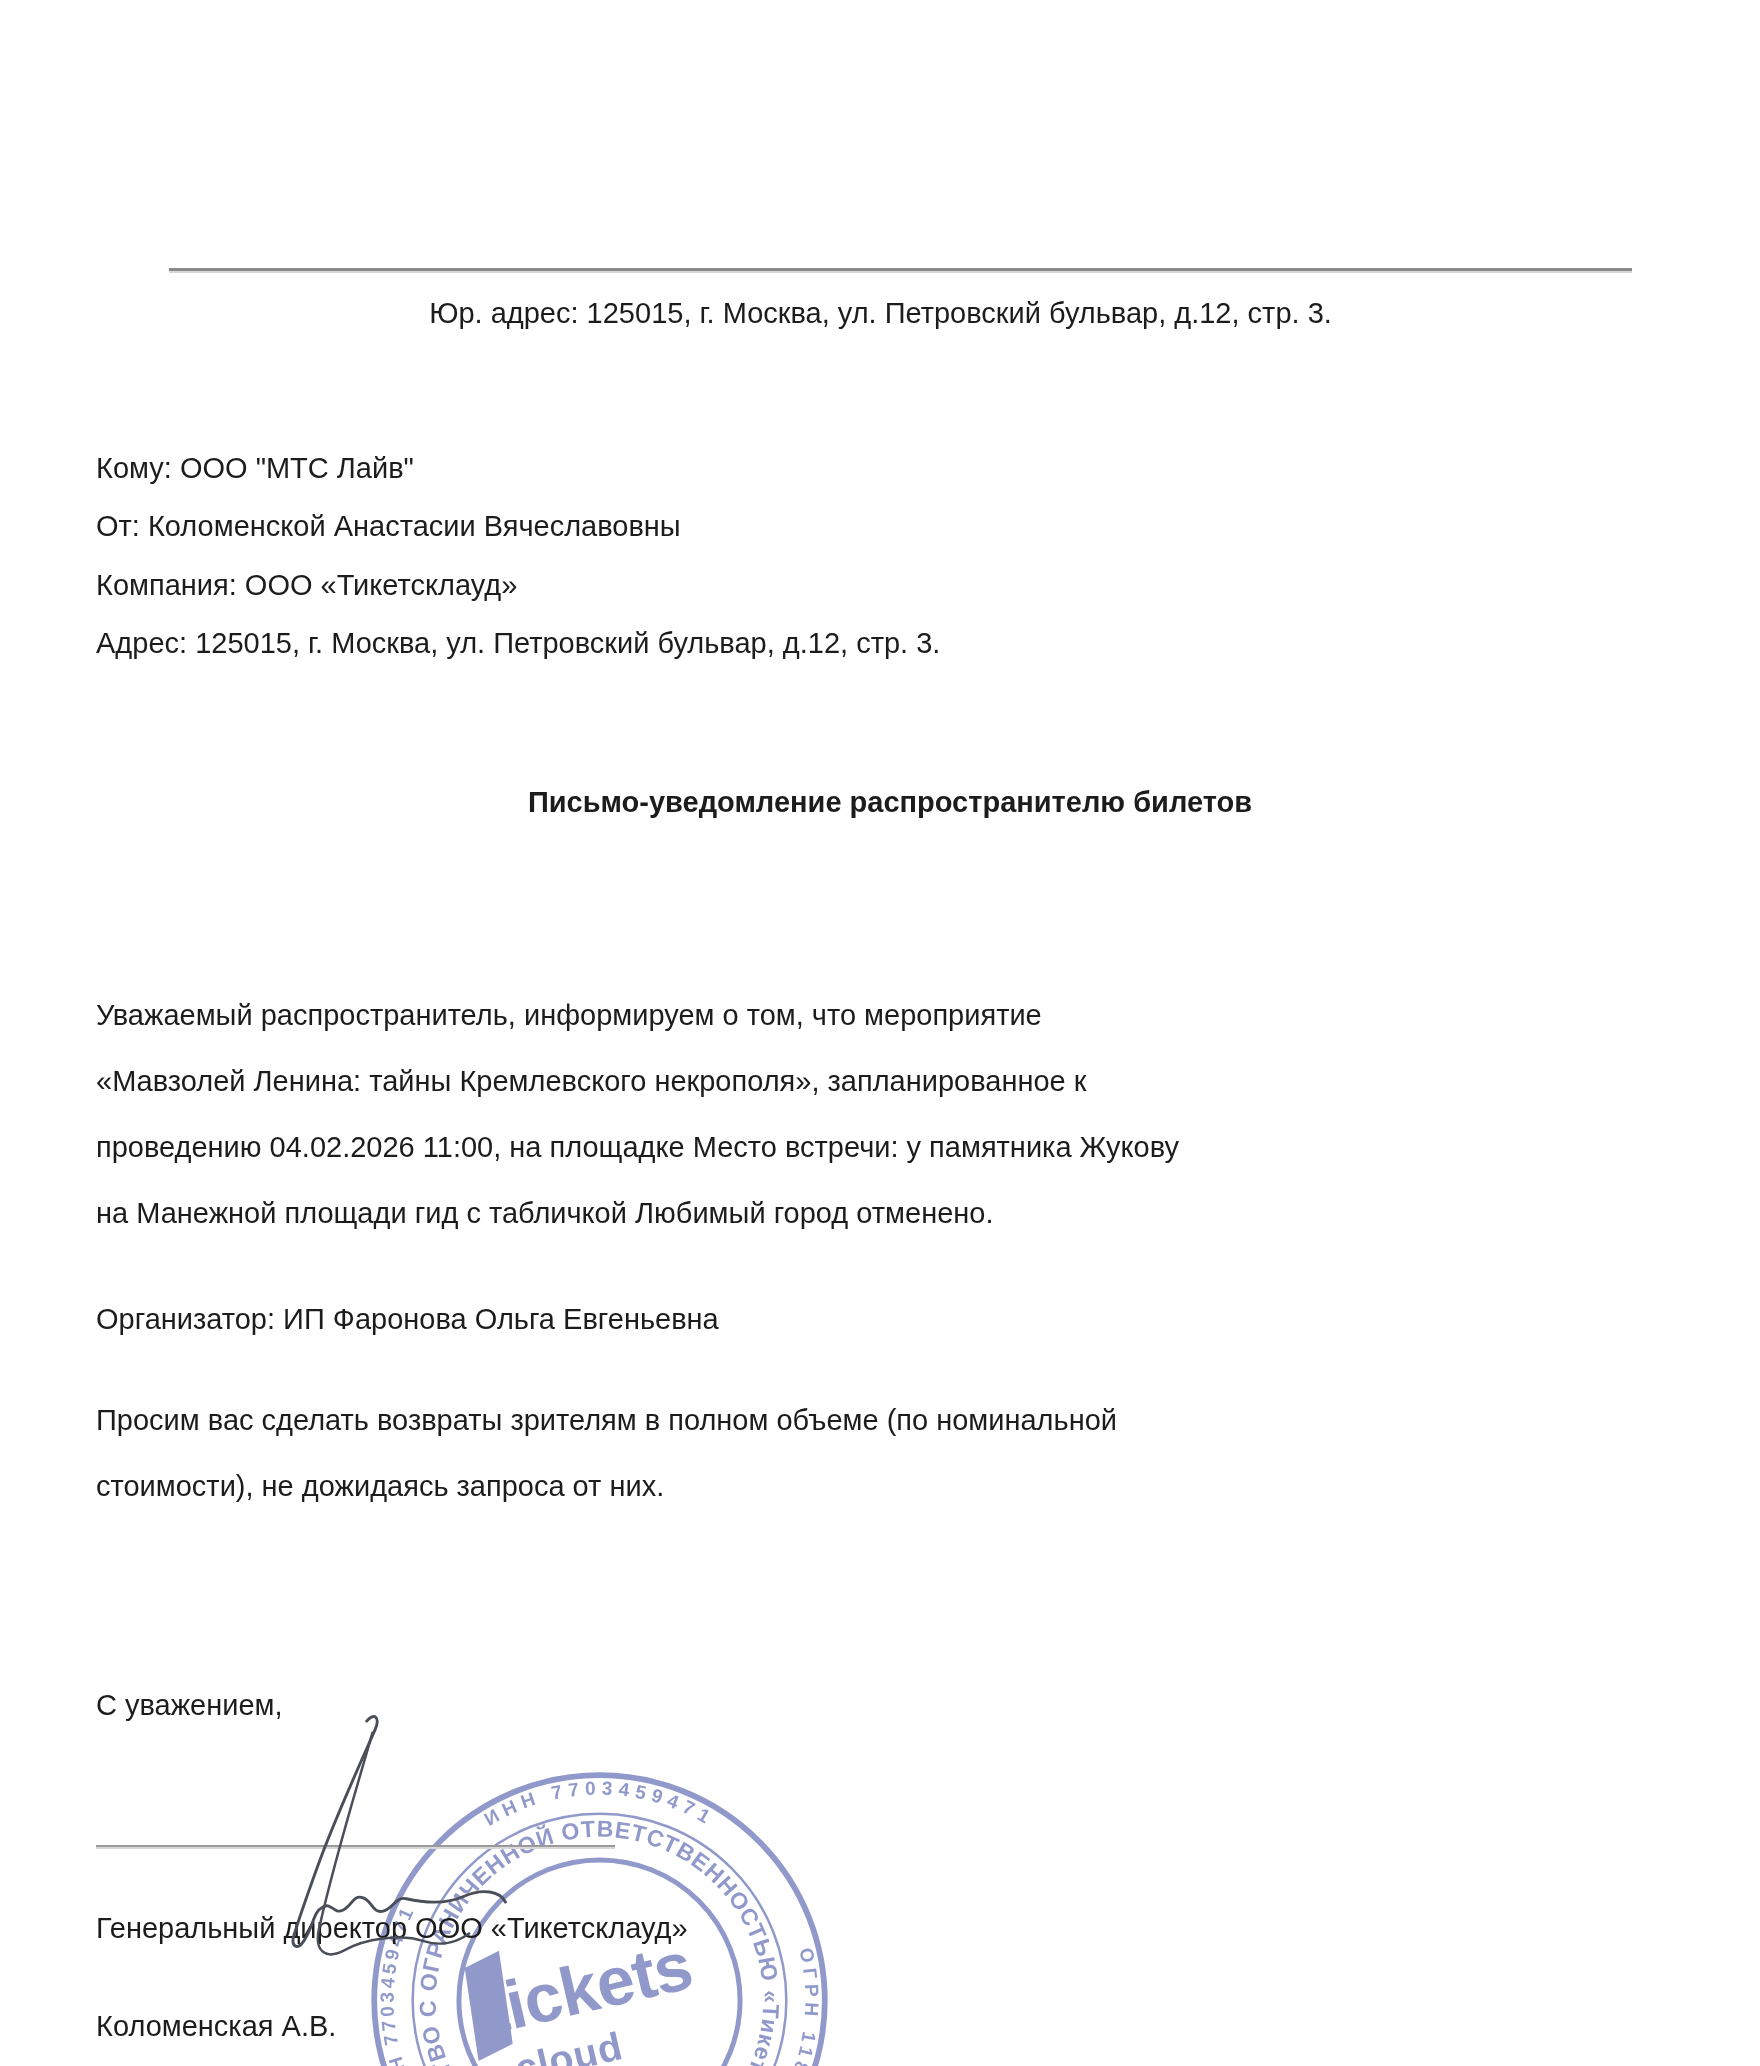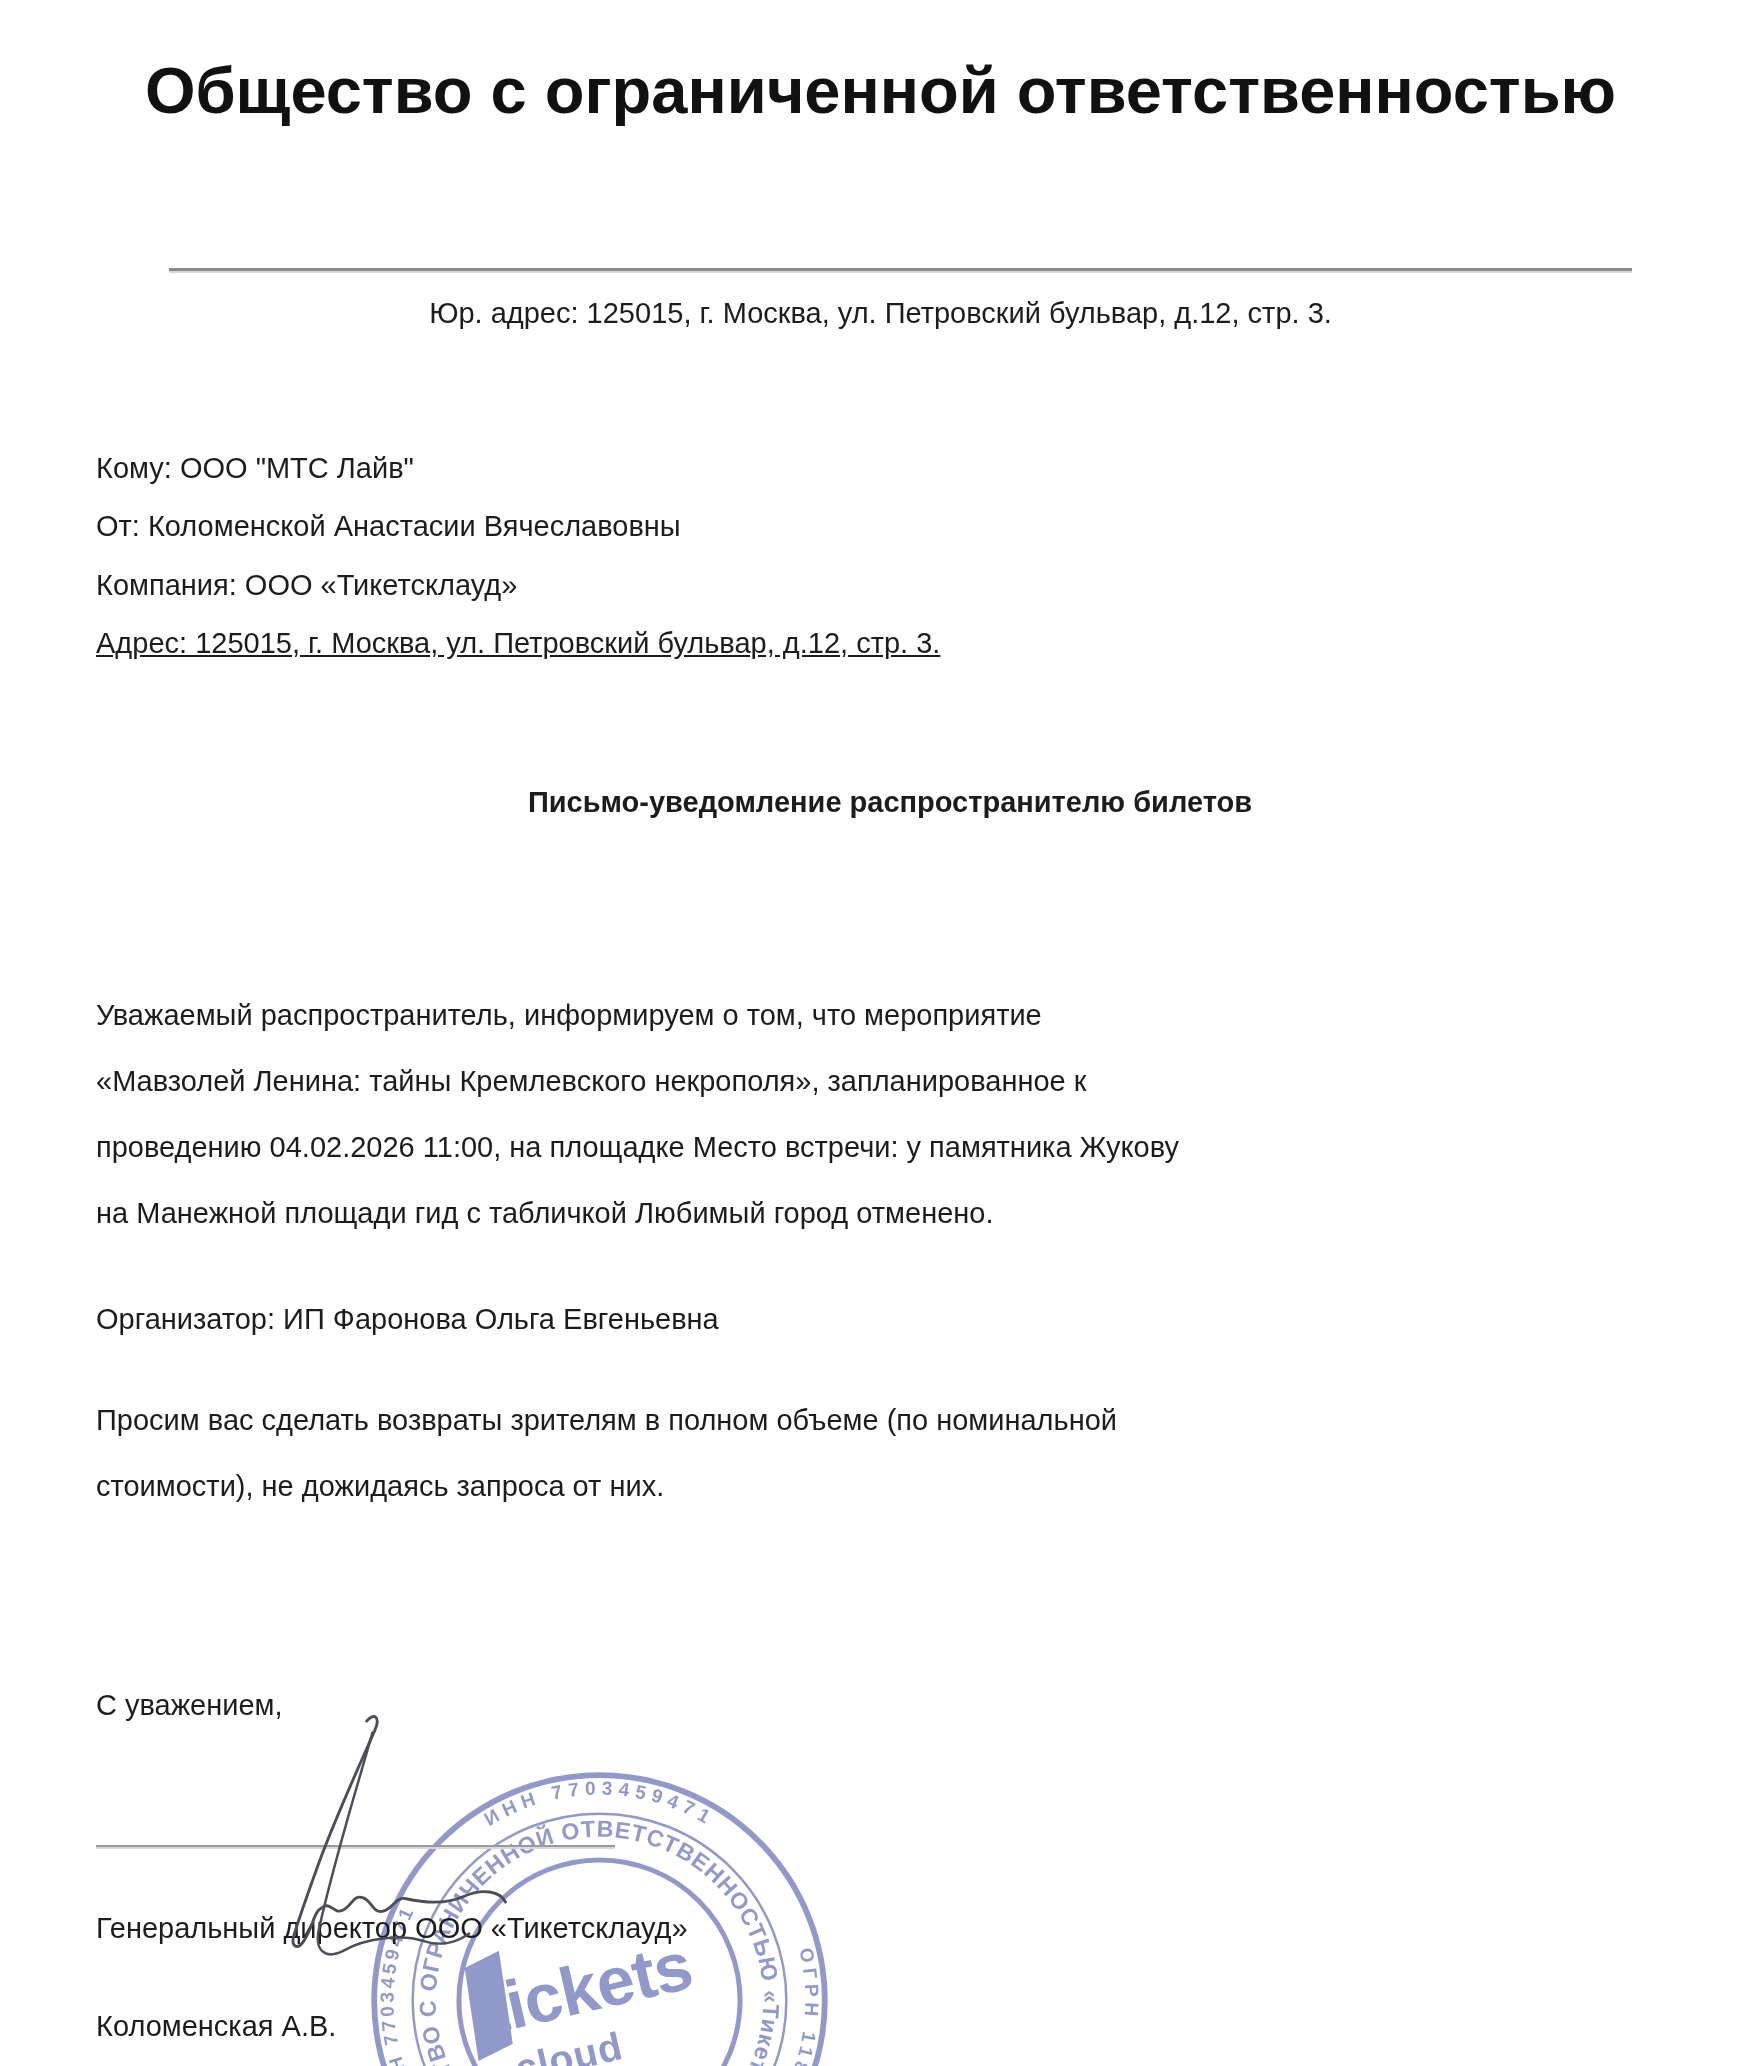--- a/index.html
+++ b/index.html
@@ -23,31 +23,30 @@
   .sig-rule{top:1845px;left:96px;width:519px;height:2.1px;border-bottom-width:2.1px;background:#9a9a9a;}
   #stamp{position:absolute;left:368px;top:1769px;width:463px;height:463px;opacity:0.85;z-index:1;}
   #autograph{position:absolute;left:227px;top:1707px;width:314px;height:281px;z-index:3;}
   .stampfill{fill:#7e88c2;}
   .stampstroke{fill:none;stroke:#7e88c2;}
 </style>
 </head>
 <body>
 
 <div class="title">
-  <div>Общество с ограниченной ответственностью</div>
 </div>
 
 <div class="rule title-rule"></div>
 
 <div class="t center" style="top:299px;">Юр. адрес: 125015, г. Москва, ул. Петровский бульвар, д.12, стр. 3.</div>
 
 <div class="t lm" style="top:454px;">Кому: ООО "МТС Лайв"</div>
 <div class="t lm" style="top:512px;">От: Коломенской Анастасии Вячеславовны</div>
 <div class="t lm" style="top:571px;">Компания: ООО «Тикетсклауд»</div>
-<div class="t lm" style="top:629px;text-decoration:underline;">Адрес: 125015, г. Москва, ул. Петровский бульвар, д.12, стр. 3.</div>
+<div class="t lm" style="top:629px;">Адрес: 125015, г. Москва, ул. Петровский бульвар, д.12, стр. 3.</div>
 
 <div class="t center bold" style="top:788px;padding-left:19px;">Письмо-уведомление распространителю билетов</div>
 
 <div class="t lm" style="top:1001px;">Уважаемый распространитель, информируем о том, что мероприятие</div>
 <div class="t lm" style="top:1067px;">«Мавзолей Ленина: тайны Кремлевского некрополя», запланированное к</div>
 <div class="t lm" style="top:1133px;">проведению 04.02.2026 11:00, на площадке Место встречи: у памятника Жукову</div>
 <div class="t lm" style="top:1199px;">на Манежной площади гид с табличкой Любимый город отменено.</div>
 
 <div class="t lm" style="top:1305px;">Организатор: ИП Фаронова Ольга Евгеньевна</div>
 

